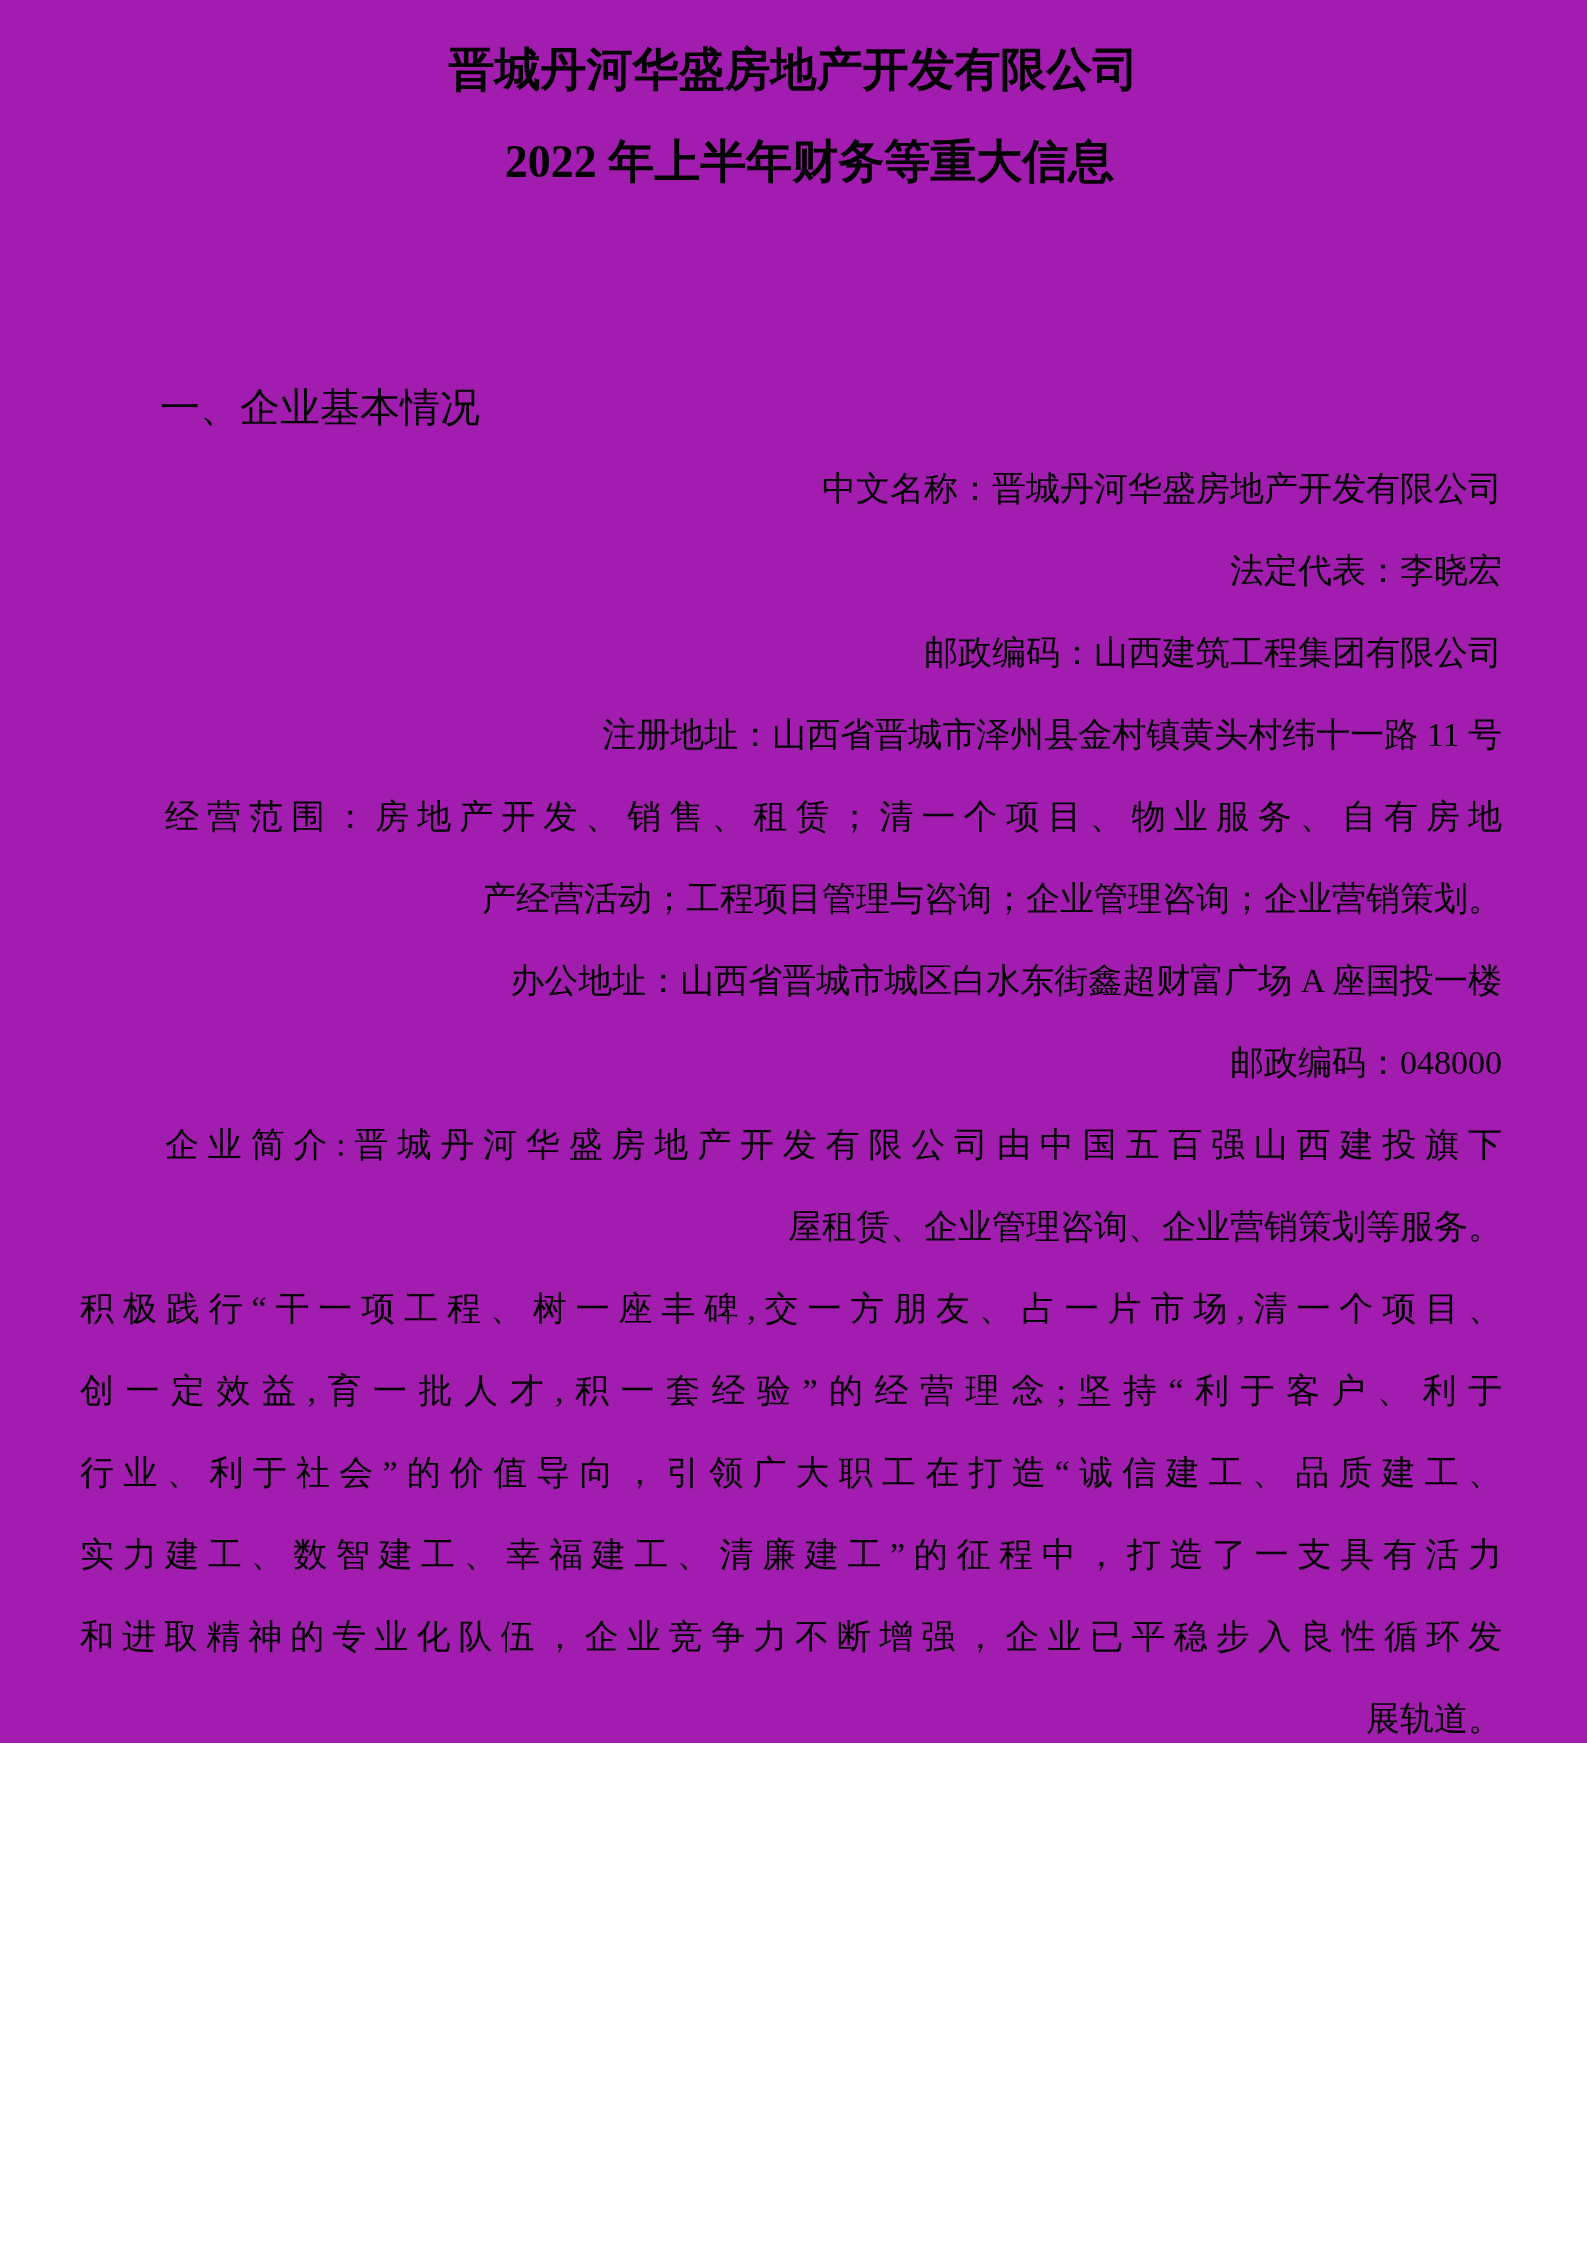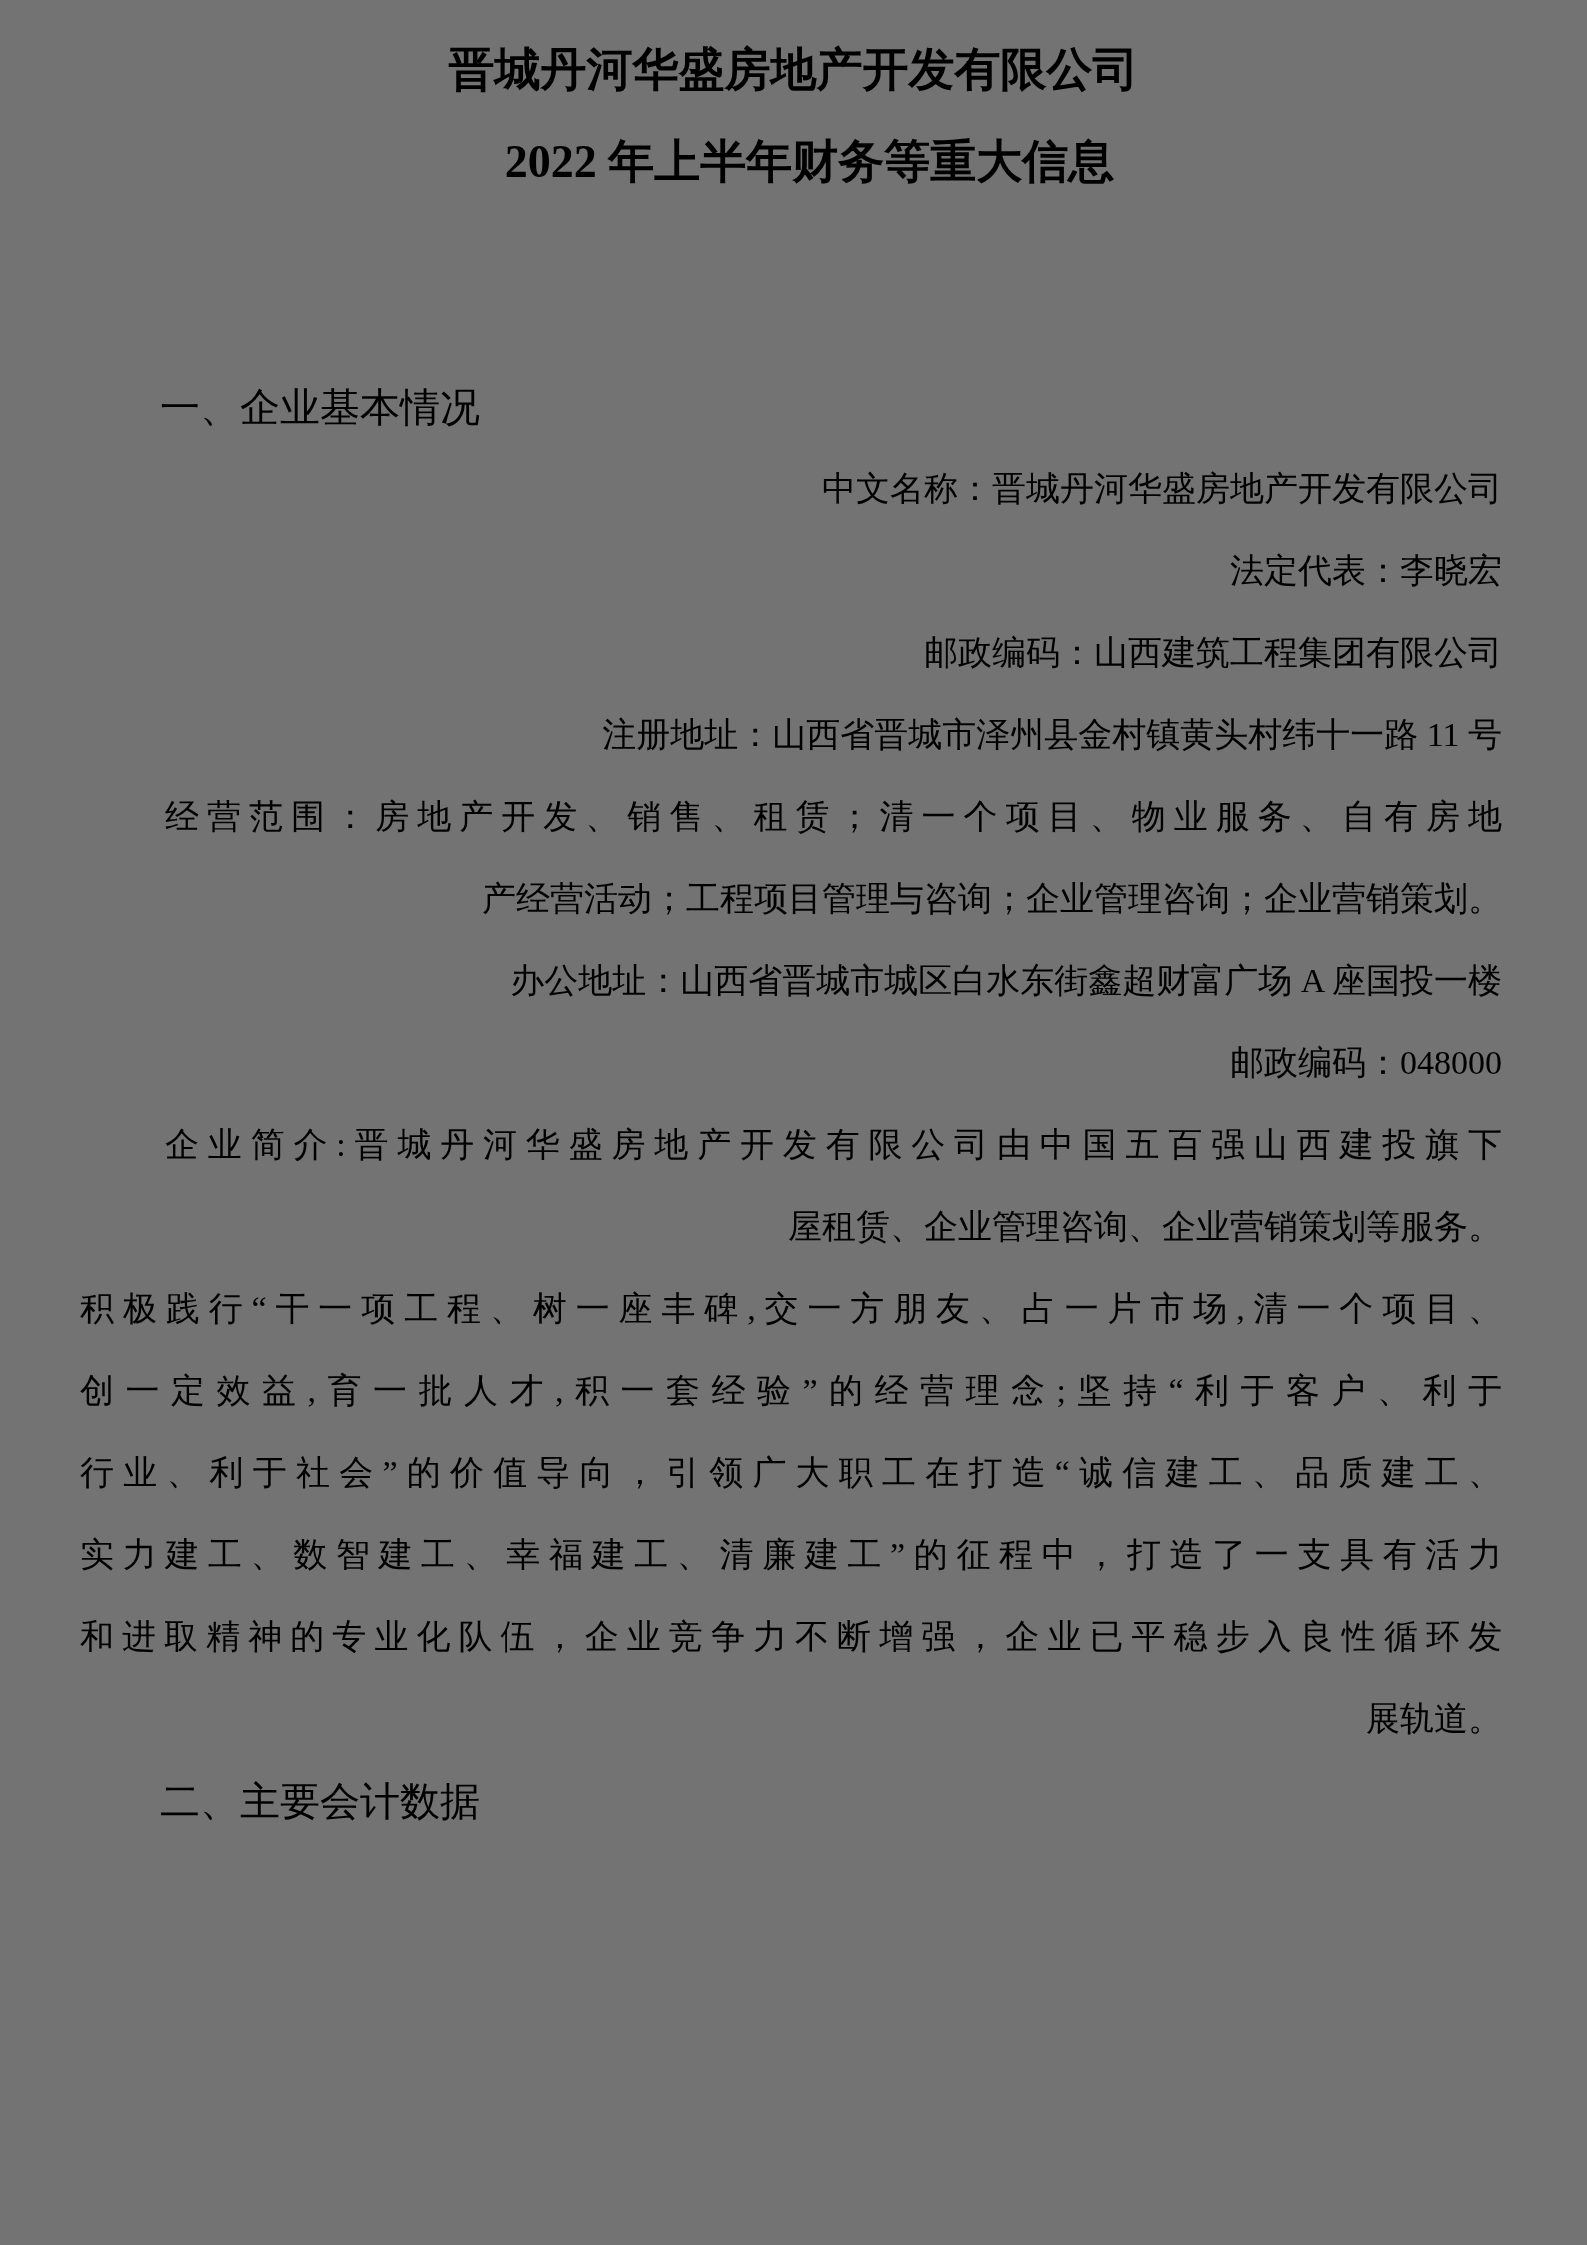--- a/index.html
+++ b/index.html
@@ -3,22 +3,22 @@
 <meta charset="utf-8">
 <style>
   html, body {
     margin: 0;
     padding: 0;
     background: #ffffff;
   }
   .page {
     position: relative;
     width: 1587px;
-    height: 2245px;
-    background: #737373;
+    height: 1743px;
+    background: #a21caf;
     color: #000000;
     overflow: hidden;
     font-family: "Liberation Serif", "DejaVu Serif", serif;
   }
   .title {
     text-align: center;
     font-weight: bold;
     font-size: 46px;
     line-height: 64px;
     font-family: "Liberation Serif", "DejaVu Serif", serif;

